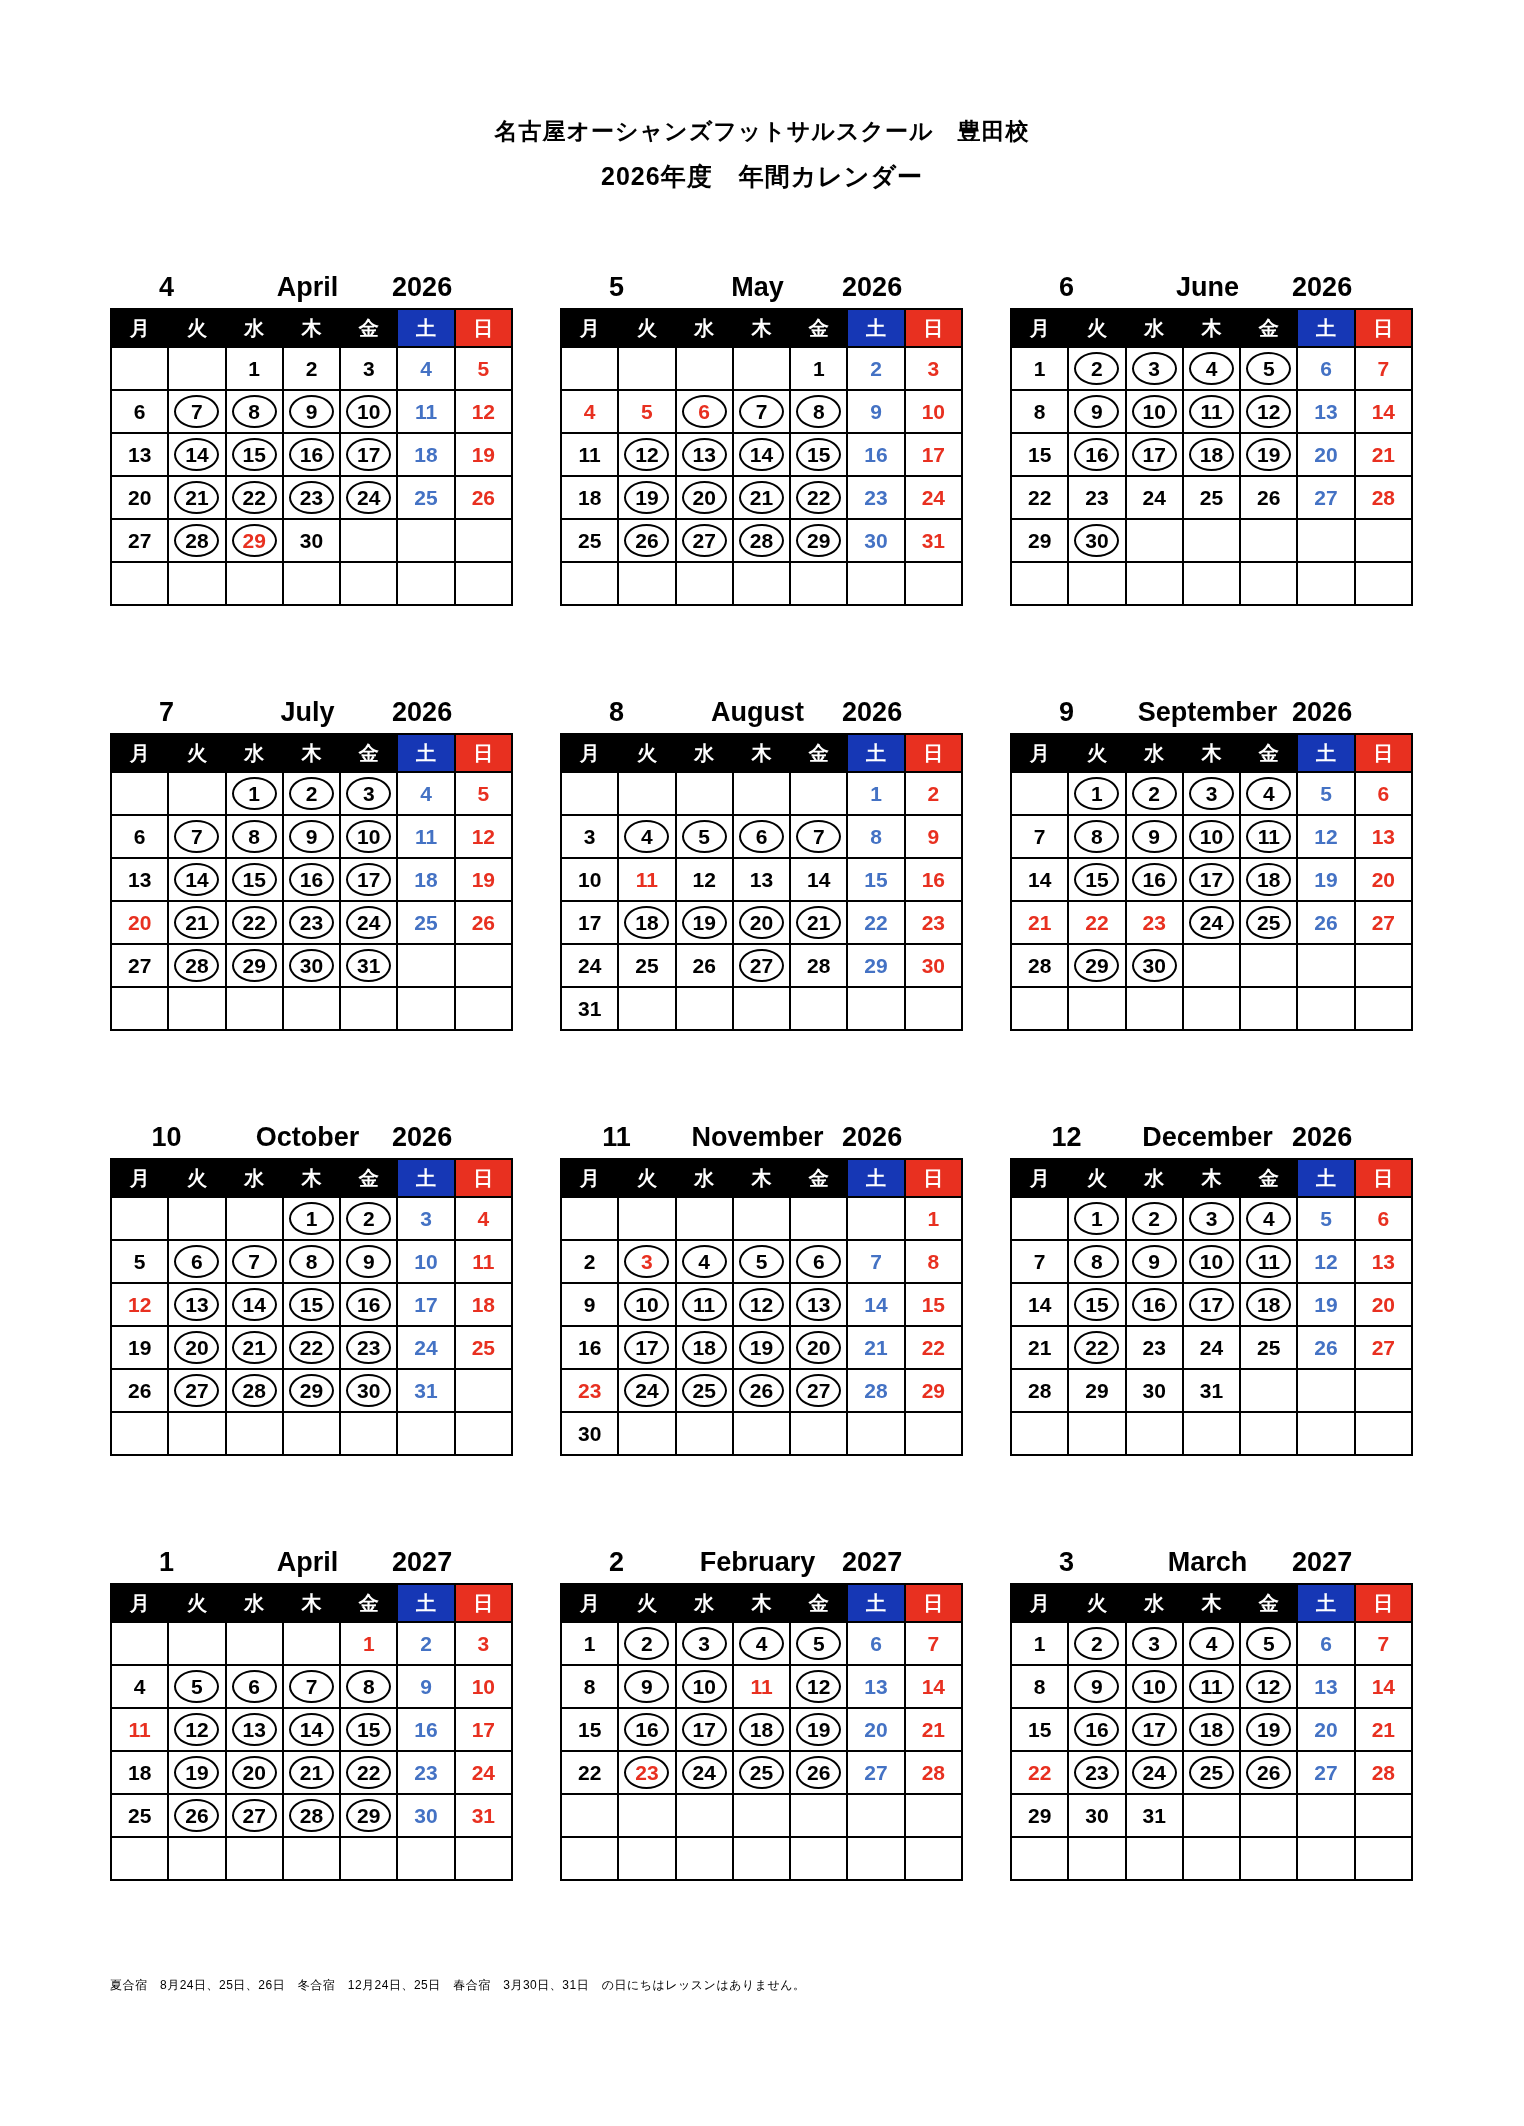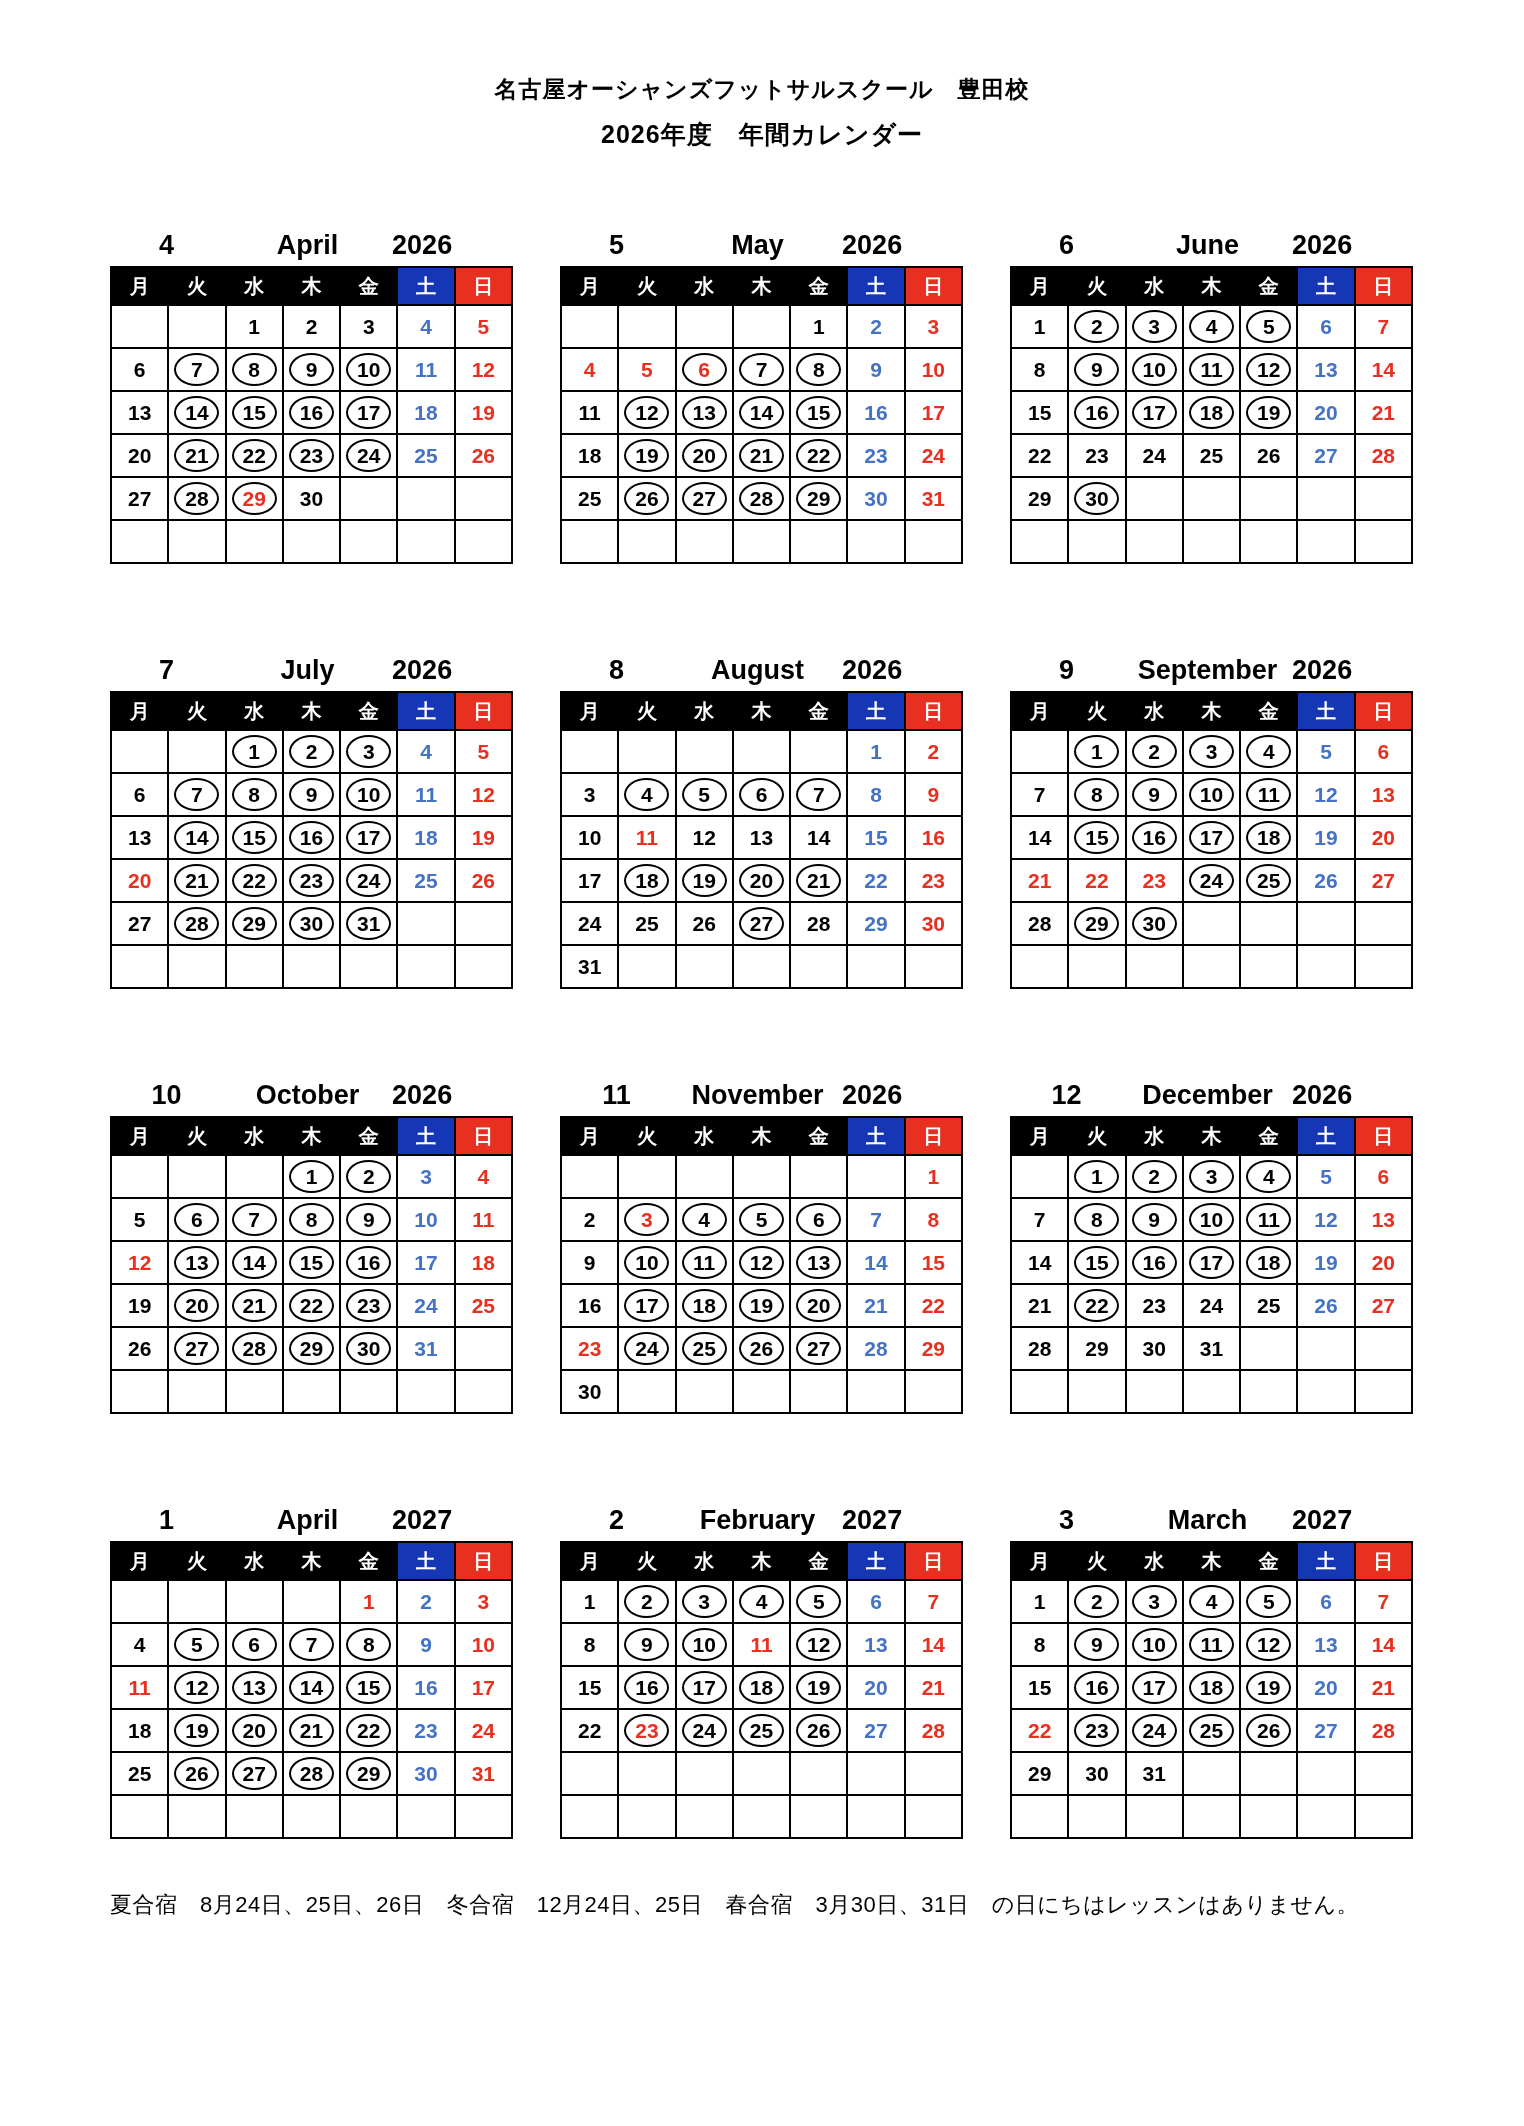--- a/index.html
+++ b/index.html
@@ -1,20 +1,20 @@
 <!DOCTYPE html>
 <html style="--sat-hdr: #1637b5; --sun-hdr: #e83020; --sat-num: #4472c4; --pink: #f4ccf2; --green: #70e24f;"><head>
 <meta charset="utf-8">
 <style>
   html,body{margin:0;padding:0;background:#fff;}
   body{
     width:1524px;height:2126px;position:relative;
     font-family:"Liberation Sans","DejaVu Sans",sans-serif;color:#000;
   }
-  .page-header{padding-top:74px;text-align:center;font-weight:bold;}
+  .page-header{padding-top:116px;text-align:center;font-weight:bold;}
   .page-header .line1{font-size:23px;letter-spacing:1px;}
   .page-header .line2{font-size:25px;margin-top:13px;letter-spacing:1px;}
 
   .months-grid{
     margin-left:110px;margin-top:72px;
     display:grid;grid-template-columns:repeat(3,403px);
     column-gap:47px;row-gap:84px;
   }
   .month{width:403px;}
   .m-title{display:flex;align-items:flex-end;height:38px;margin-bottom:5px;
@@ -35,21 +35,21 @@
   td.pink{background:var(--pink,#f4ccf2);}
   td.green{background:var(--green,#70e24f);}
   .sat-text{color:var(--sat-num,#4472c4);}
   .sun-text,.red-text{color:var(--sun-hdr,#e83020);}
   .circle{
     display:inline-flex;align-items:center;justify-content:center;
     width:45px;height:33px;border:2.5px solid #000;border-radius:50%;
     box-sizing:border-box;
   }
 
-  .legend{margin-left:110px;margin-top:51px;font-size:22px;font-weight:normal;}
+  .legend{margin-left:110px;margin-top:96px;font-size:12px;font-weight:normal;}
   .legend .note1{letter-spacing:0.5px;}
   .legend .note2{margin-top:36px;display:flex;align-items:center;}
   .legend-circle{
     display:inline-block;width:42px;height:33px;border:2.5px solid #000;
     border-radius:50%;box-sizing:border-box;margin-right:8px;
   }
 </style>
 </head>
 <body>
 

